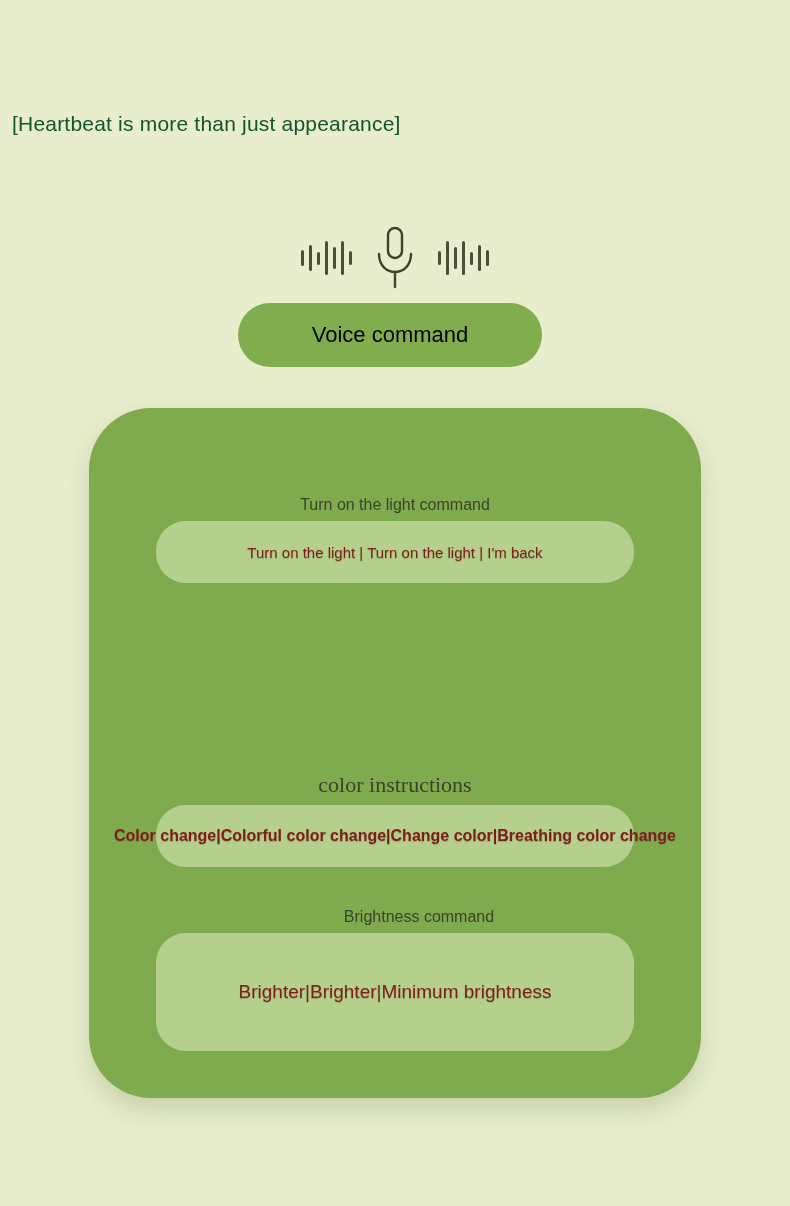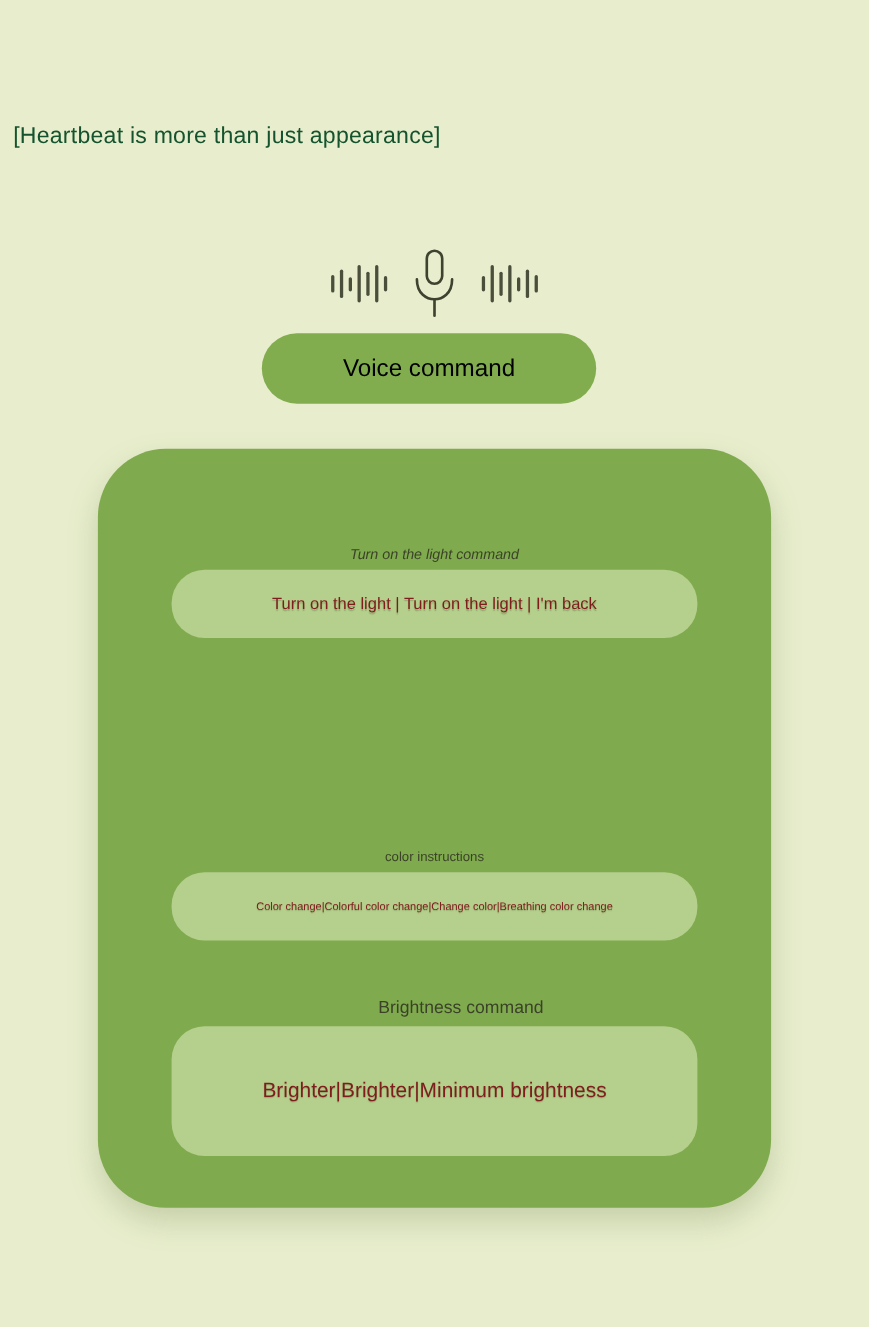--- a/index.html
+++ b/index.html
@@ -120,30 +120,30 @@
     justify-content: center;
     color: #7f1d1d;
     text-shadow: 0 1px 1px rgba(80,95,55,0.35);
   }
   .cmd-pill .line {
     white-space: nowrap;
   }
 
   
   #g1 { top: 88px; }
-  #g1 .group-label { font-size: 13px; font-style: italic; }
+  #g1 .group-label { font-size: 16px; }
   #g1 .cmd-pill { height: 62px; font-size: 15px; filter: blur(0.4px); }
 
   #g2 { top: 226px; }
   #g2 .group-label { font-size: 14px; }
   #g2 .cmd-pill { height: 62px; font-size: 17px; filter: blur(0.35px); }
 
   #g3 { top: 364px; }
-  #g3 .group-label { font-size: 12px; }
-  #g3 .cmd-pill { height: 62px; font-size: 10px; filter: blur(0.4px); }
+  #g3 .group-label { font-size: 22px; font-family: Liberation Serif, serif; }
+  #g3 .cmd-pill { height: 62px; font-size: 16px; filter: blur(0.4px); font-weight: bold; }
 
   #g4 { top: 500px; }
   #g4 .group-label { font-size: 16px; margin-left: 48px; }
   #g4 .cmd-pill {
     height: 118px;
     font-size: 19px;
     gap: 24px;
     filter: blur(0.35px);
   }
 </style>

